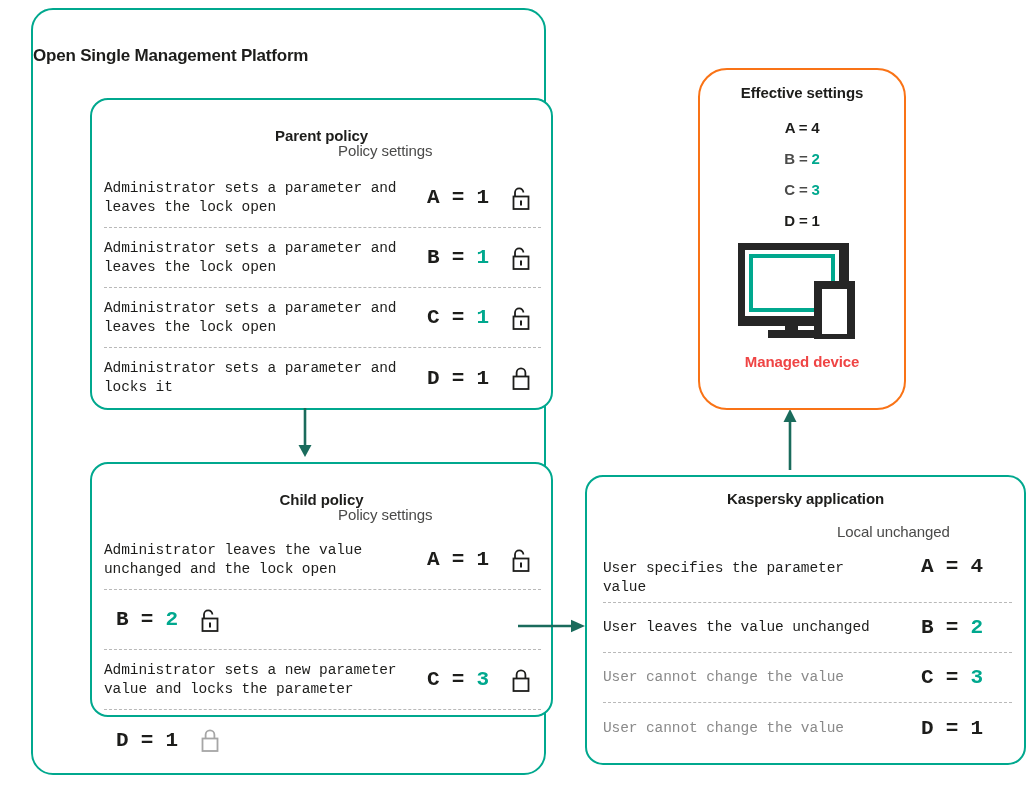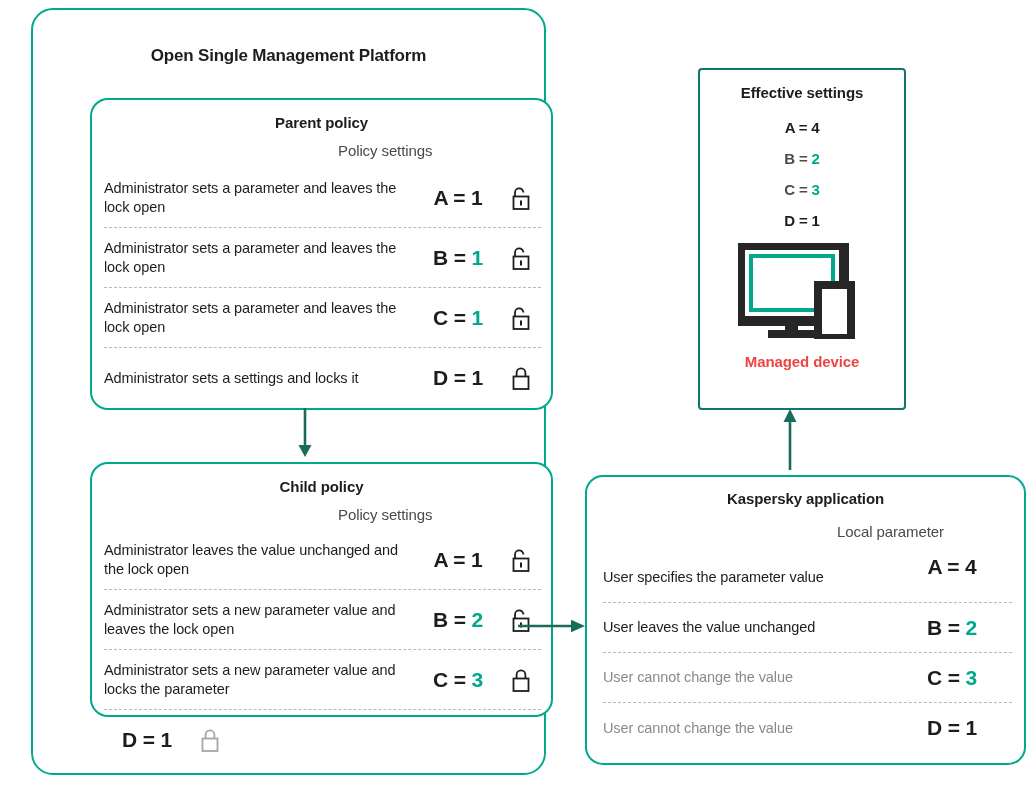--- a/index.html
+++ b/index.html
@@ -32,21 +32,21 @@
     border-radius: 22px;
     box-sizing: border-box;
     background: #ffffff;
   }
 
   .platform-title {
     position: absolute;
     left: 0;
     top: 36px;
     width: 100%;
-    text-align: center;
+    text-align: left;
     font-size: 17px;
     font-weight: bold;
     letter-spacing: -0.2px;
     color: #1d1d1b;
   }
 
   .policy-box {
     position: absolute;
     border: 2px solid #00a88e;
     border-radius: 18px;
@@ -59,53 +59,54 @@
     position: absolute;
     left: 585px; top: 475px; width: 441px; height: 290px;
     border: 2px solid #00a88e;
     border-radius: 18px;
     box-sizing: border-box;
     background: #ffffff;
   }
   .effective-box {
     position: absolute;
     left: 698px; top: 68px; width: 208px; height: 342px;
-    border: 2px solid #0f766e;
-    border-radius: 4px;
+    border: 2px solid #f97316;
+    border-radius: 29px;
     box-sizing: border-box;
     background: #ffffff;
   }
 
   .box-title {
     text-align: center;
     font-size: 15px;
     font-weight: bold;
     color: #1d1d1b;
     letter-spacing: -0.1px;
   }
   .parent-box .box-title,
-  .child-box  .box-title { margin-top: 14px; }
+  .child-box  .box-title { margin-top: 27px; }
 
   .settings-header {
     font-size: 15px;
     color: #4a4a49;
     letter-spacing: -0.1px;
   }
 
   
   .rows {
     position: absolute;
     left: 12px;
     right: 10px;
   }
   .row {
     display: flex;
     align-items: center;
     box-sizing: border-box;
     border-bottom: 1px dashed #b9b9b9;
+    font-family: Liberation Mono, monospace;
   }
   .row:last-child { border-bottom: none; }
 
   .row-label {
     flex: 1;
     font-size: 14.5px;
     line-height: 1.3;
     color: #1d1d1b;
     letter-spacing: -0.1px;
     padding-right: 6px;
@@ -231,21 +232,21 @@
           <div class="row-lock">
             <svg width="22" height="26" viewBox="0 0 22 26" aria-hidden="true">
               <path d="M5 11 V7.5 A4.2 4.2 0 0 1 13.4 7.5" fill="none" stroke="#1d1d1b" stroke-width="1.8"></path>
               <rect x="3.5" y="11.5" width="15" height="12.5" fill="none" stroke="#1d1d1b" stroke-width="1.8"></rect>
               <rect x="10" y="15.5" width="2" height="5" fill="#1d1d1b"></rect>
             </svg>
           </div>
         </div>
 
         <div class="row">
-          <div class="row-label">Administrator sets a settings and locks it</div>
+          <div class="row-label">Administrator sets a parameter and locks it</div>
           <div class="row-value"><span>D =</span> <span class="v">1</span></div>
           <div class="row-lock">
             <svg width="22" height="26" viewBox="0 0 22 26" aria-hidden="true">
               <path d="M6.6 11.5 V7.8 A4.4 4.4 0 0 1 15.4 7.8 V11.5" fill="none" stroke="#1d1d1b" stroke-width="1.8"></path>
               <rect x="3.5" y="11.5" width="15" height="12.5" fill="none" stroke="#1d1d1b" stroke-width="1.8"></rect>
             </svg>
           </div>
         </div>
       </div>
     </div>
@@ -268,21 +269,20 @@
           <div class="row-lock">
             <svg width="22" height="26" viewBox="0 0 22 26" aria-hidden="true">
               <path d="M5 11 V7.5 A4.2 4.2 0 0 1 13.4 7.5" fill="none" stroke="#1d1d1b" stroke-width="1.8"></path>
               <rect x="3.5" y="11.5" width="15" height="12.5" fill="none" stroke="#1d1d1b" stroke-width="1.8"></rect>
               <rect x="10" y="15.5" width="2" height="5" fill="#1d1d1b"></rect>
             </svg>
           </div>
         </div>
 
         <div class="row">
-          <div class="row-label">Administrator sets a new parameter value and leaves the lock open</div>
           <div class="row-value"><span>B =</span> <span class="v accent">2</span></div>
           <div class="row-lock">
             <svg width="22" height="26" viewBox="0 0 22 26" aria-hidden="true">
               <path d="M5 11 V7.5 A4.2 4.2 0 0 1 13.4 7.5" fill="none" stroke="#1d1d1b" stroke-width="1.8"></path>
               <rect x="3.5" y="11.5" width="15" height="12.5" fill="none" stroke="#1d1d1b" stroke-width="1.8"></rect>
               <rect x="10" y="15.5" width="2" height="5" fill="#1d1d1b"></rect>
             </svg>
           </div>
         </div>
 
@@ -319,21 +319,21 @@
 
   <div class="arrow arrow-up-app-effective">
     <svg width="20" height="62" viewBox="0 0 20 62" aria-hidden="true">
       <line x1="10" y1="62" x2="10" y2="13" stroke="#1a6b5c" stroke-width="2.6"></line>
       <polygon points="3.5,14 16.5,14 10,1" fill="#1a6b5c"></polygon>
     </svg>
   </div>
 
   <div class="kaspersky-box">
     <div class="box-title">Kaspersky application</div>
-    <div class="settings-header">Local parameter</div>
+    <div class="settings-header">Local unchanged</div>
 
     <div class="rows">
       <div class="row">
         <div class="row-label">User specifies the parameter value</div>
         <div class="row-value"><span>A =</span> <span class="v">4</span></div>
       </div>
       <div class="row">
         <div class="row-label">User leaves the value unchanged</div>
         <div class="row-value"><span>B =</span> <span class="v accent">2</span></div>
       </div>

